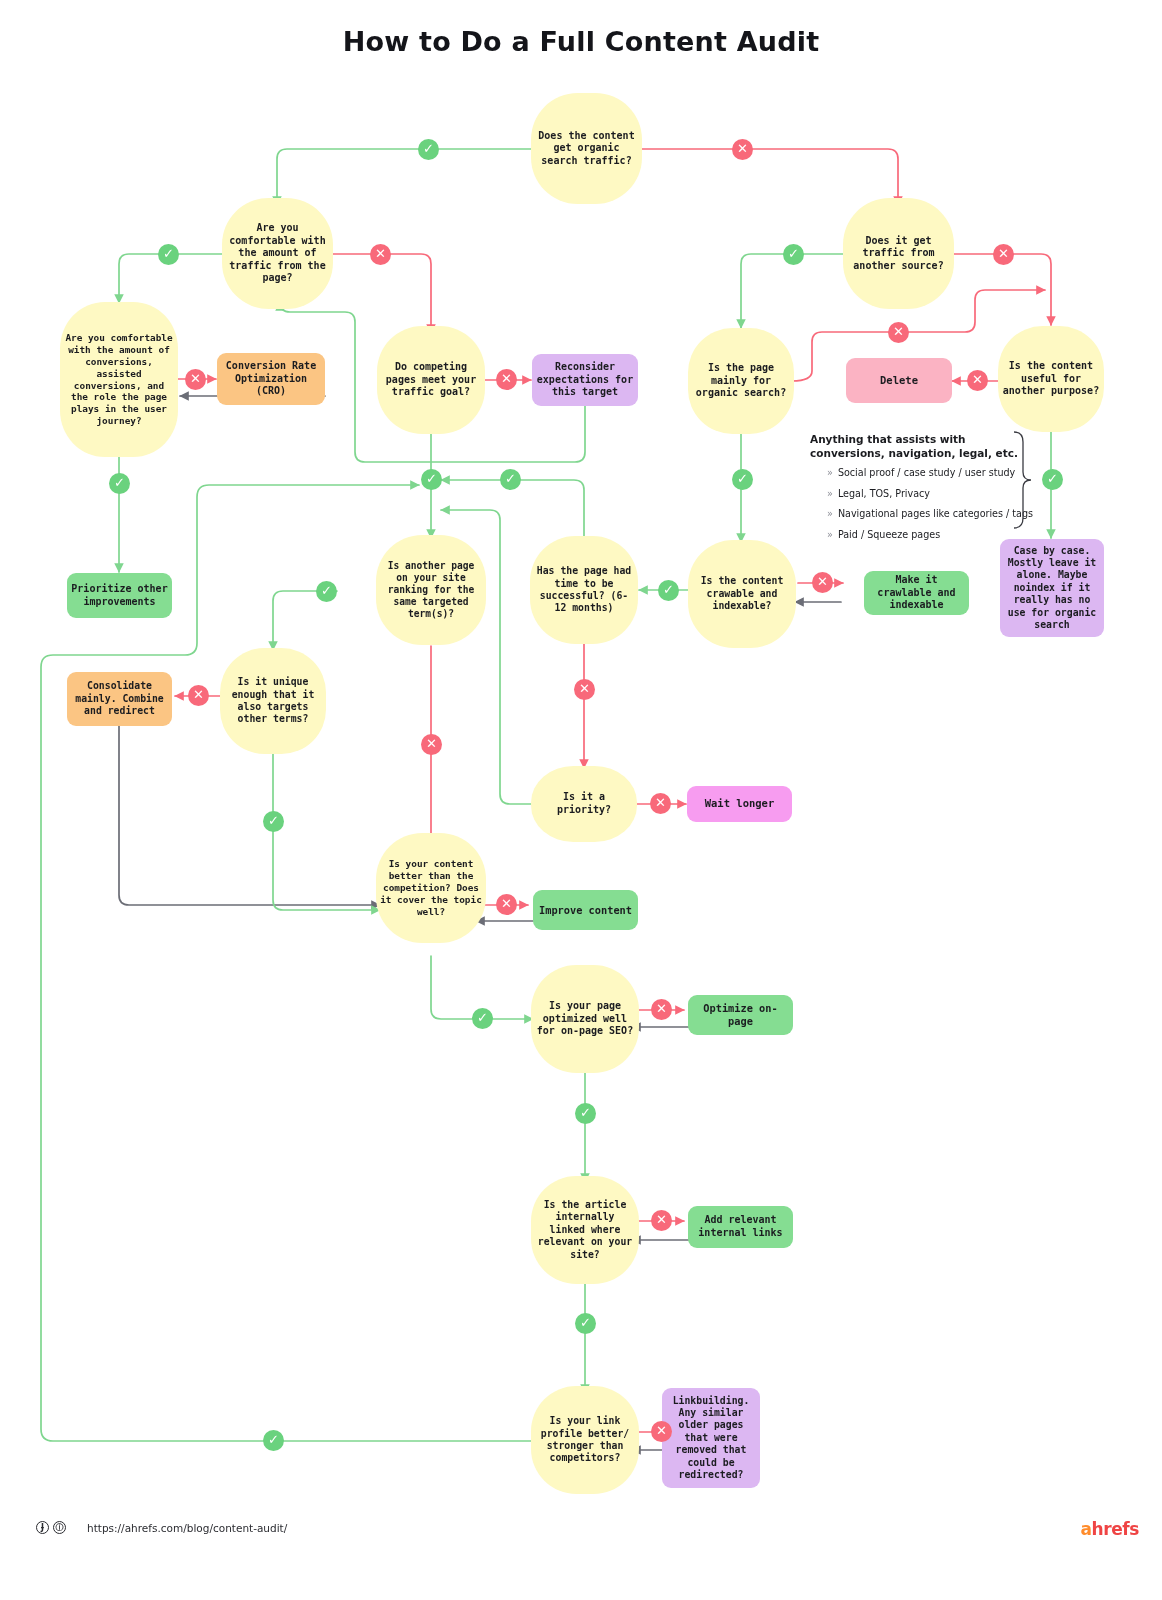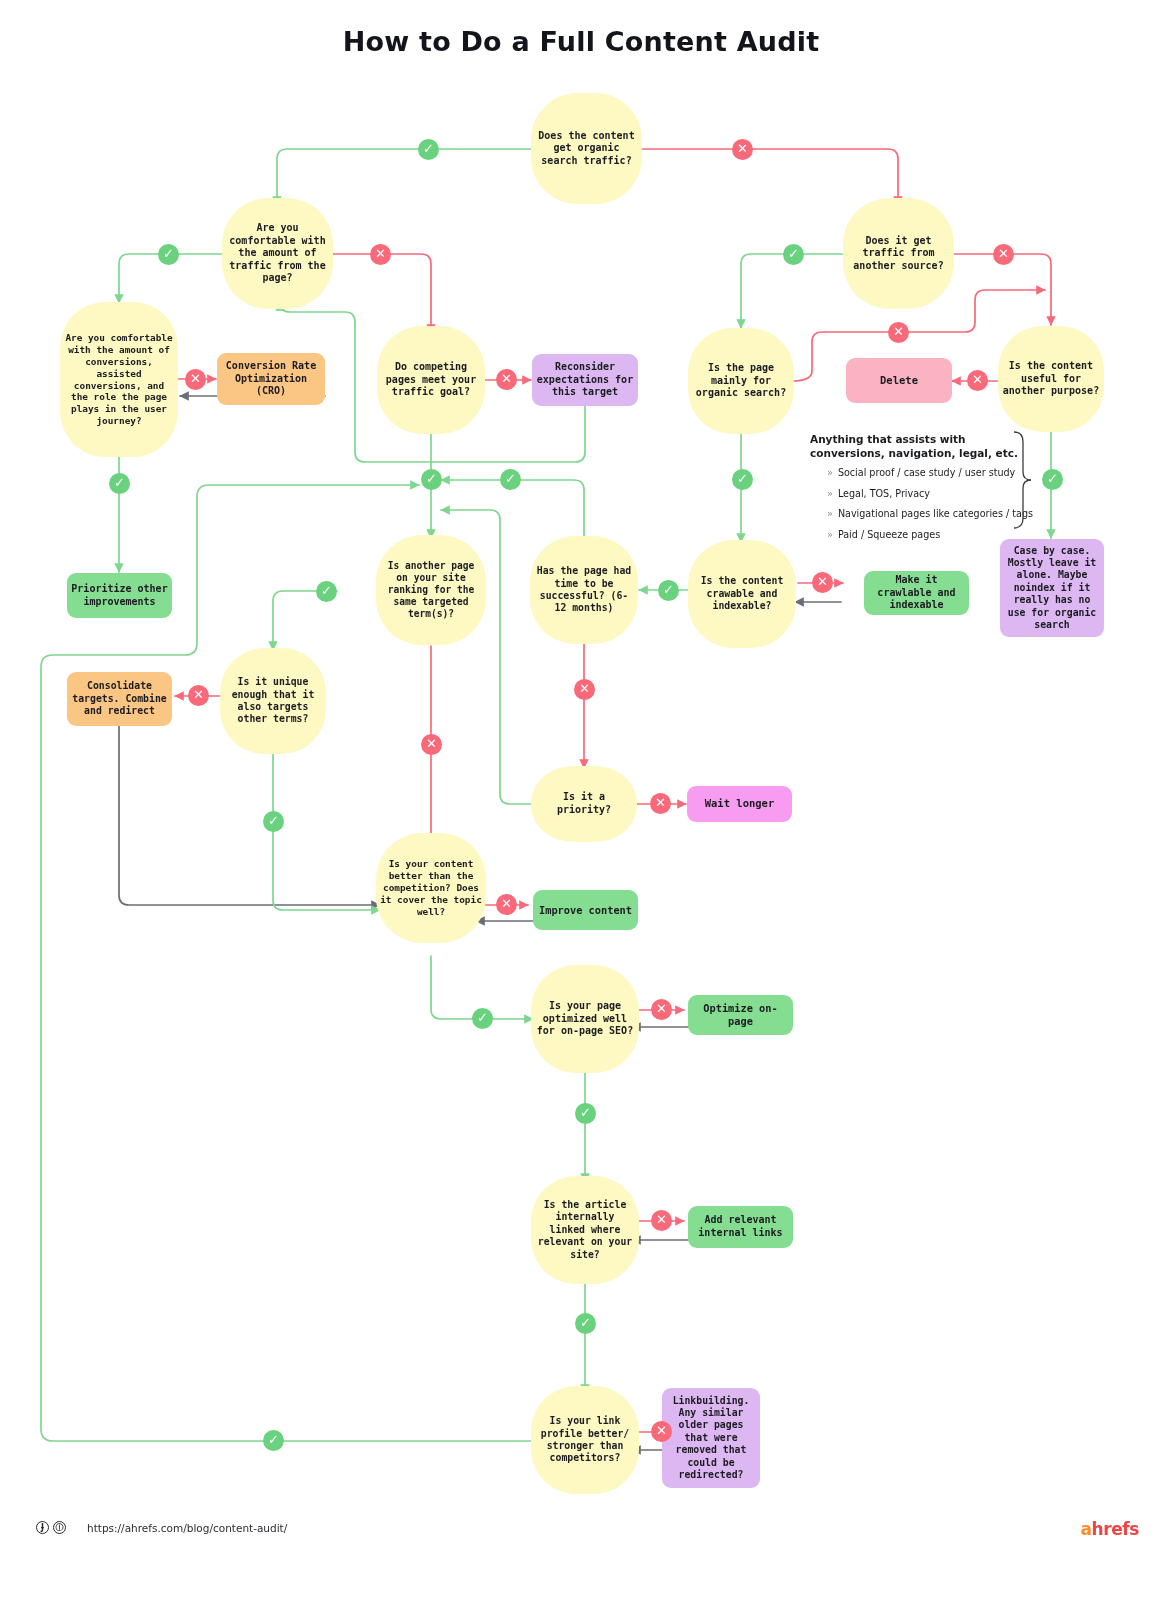--- a/index.html
+++ b/index.html
@@ -254,21 +254,21 @@
     <span class="tx">Is the content crawable and indexable?</span>
   </div>
   <div class="node box green" style="left:844px; top:571px; width:105px; height:44px; font-size:10px;margin-left:20px;">
     <span class="tx">Make it crawlable and indexable</span>
   </div>
   <div class="node box purple" style="left:1000px; top:539px; width:104px; height:98px; font-size:9.8px;">
     <span class="tx">Case by case. Mostly leave it alone. Maybe noindex if it really has no use for organic search</span>
   </div>
 
   <div class="node box orange" style="left:67px; top:672px; width:105px; height:54px; font-size:9.8px;">
-    <span class="tx">Consolidate targets. Combine and redirect</span>
+    <span class="tx">Consolidate mainly. Combine and redirect</span>
   </div>
   <div class="node dec" style="left:220px; top:648px; width:106px; height:106px; font-size:9.8px;">
     <span class="tx">Is it unique enough that it also targets other terms?</span>
   </div>
 
   <div class="node dec" style="left:531px; top:766px; width:106px; height:76px; font-size:10px; border-radius:40%/48%;">
     <span class="tx">Is it a priority?</span>
   </div>
   <div class="node box magenta" style="left:687px; top:786px; width:105px; height:36px; font-size:10.5px;">
     <span class="tx">Wait longer</span>

